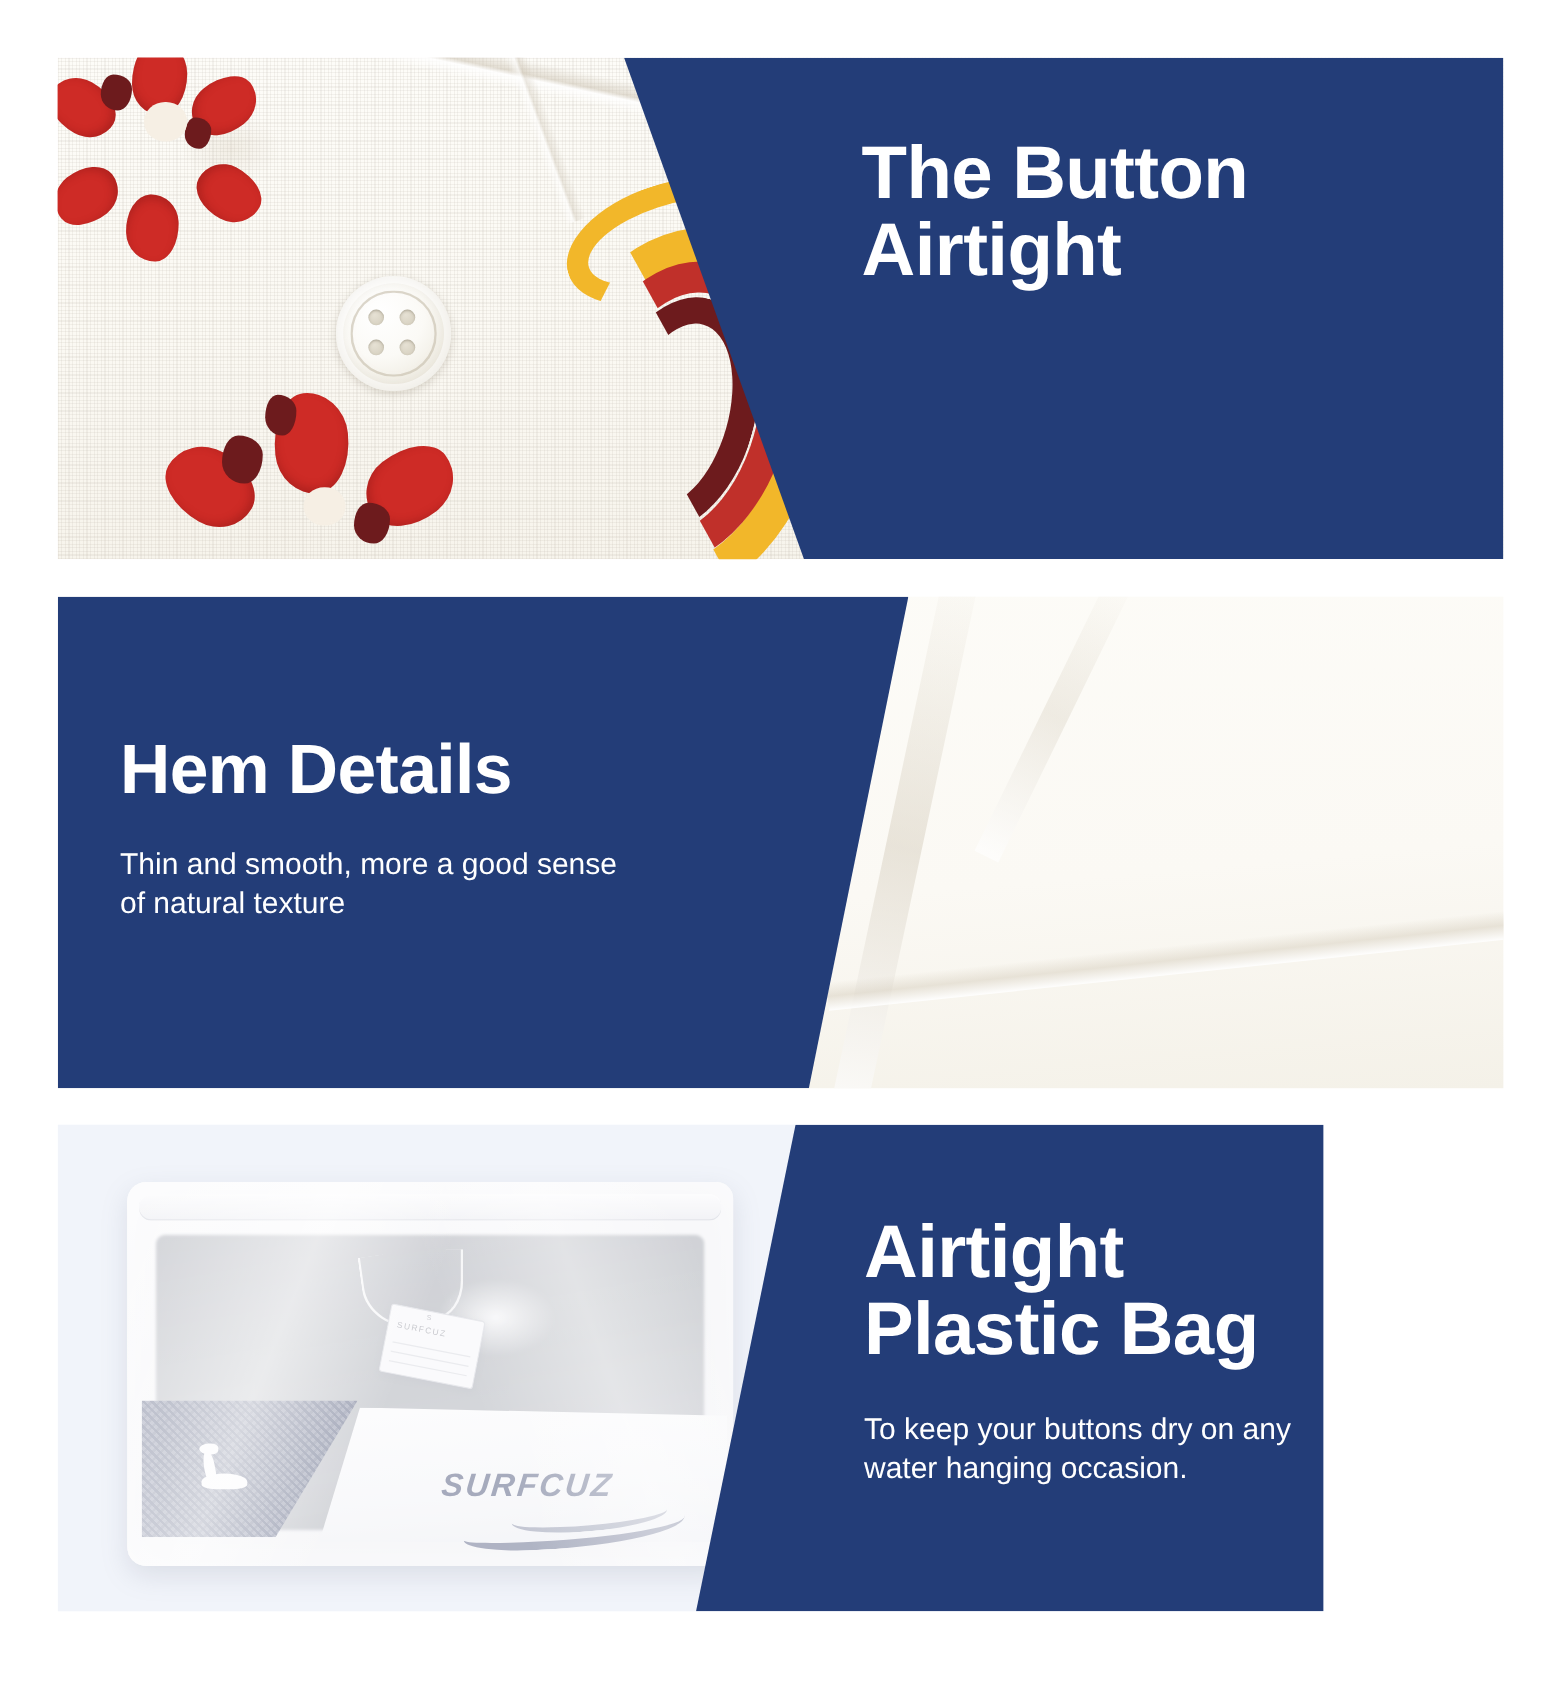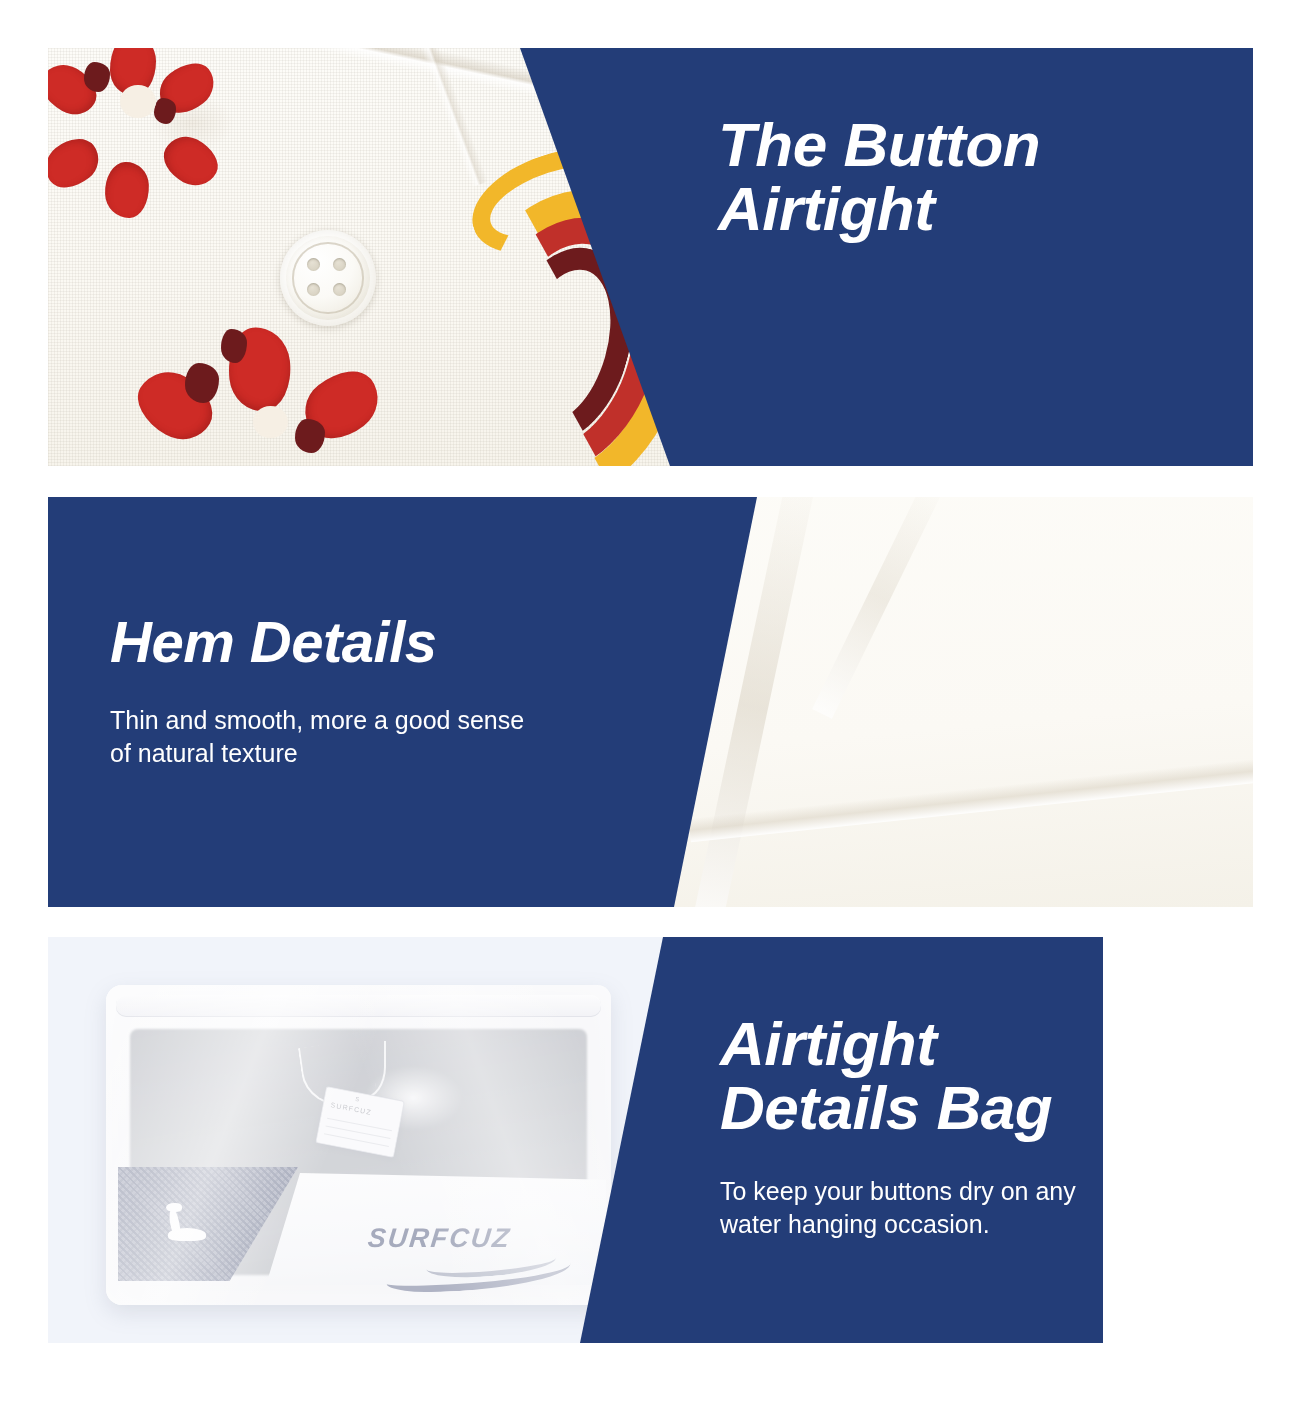--- a/index.html
+++ b/index.html
@@ -48,21 +48,20 @@
     position: absolute;
     color: #ffffff;
   }
   .panel-title {
     font-weight: 700;
     letter-spacing: -0.5px;
     line-height: 1.04;
     margin: 0;
     color: #ffffff;
     font-family: "Liberation Sans", sans-serif;
-    font-style: italic;
   }
   .panel-sub {
     font-weight: 400;
     line-height: 1.32;
     margin: 0;
     color: #ffffff;
     font-family: "Liberation Sans", sans-serif;
   }
 
   
@@ -164,21 +163,21 @@
   
   #panel-hem {
     left: 48px; top: 497px;
     width: 1205px; height: 410px;
   }
   #panel-hem .panel-blue {
     left: 0; width: 100%;
     -webkit-clip-path: polygon(0 0, 709px 0, 626px 410px, 0 410px);
     clip-path: polygon(0 0, 709px 0, 626px 410px, 0 410px);
   }
-  #panel-hem .text-block { left: 62px; top: 115px; width: 580px; }
+  #panel-hem .text-block { left: 52px; top: 115px; width: 580px; }
   #panel-hem .panel-title { font-size: 58px; }
   #panel-hem .panel-sub { font-size: 25px; margin-top: 32px; }
 
   
   .tropical {
     position: absolute; inset: 0;
     background: linear-gradient(175deg, #fdfcf8 0%, #fbf9f4 60%, #f4f1e8 100%);
   }
   .hem-fold {
     position: absolute;
@@ -486,18 +485,18 @@
 
         <div class="zip"></div>
         <div class="frost"></div>
         <div class="sheen"></div>
       </div>
     </div>
 
     <div class="panel-blue"></div>
 
     <div class="text-block">
-      <h2 class="panel-title"><span>Airtight</span><br><span>Details Bag</span></h2>
+      <h2 class="panel-title"><span>Airtight</span><br><span>Plastic Bag</span></h2>
       <p class="panel-sub"><span>To keep your buttons dry on any</span><br><span>water hanging occasion.</span></p>
     </div>
   </section>
 
 </div>
 
 </body></html>

